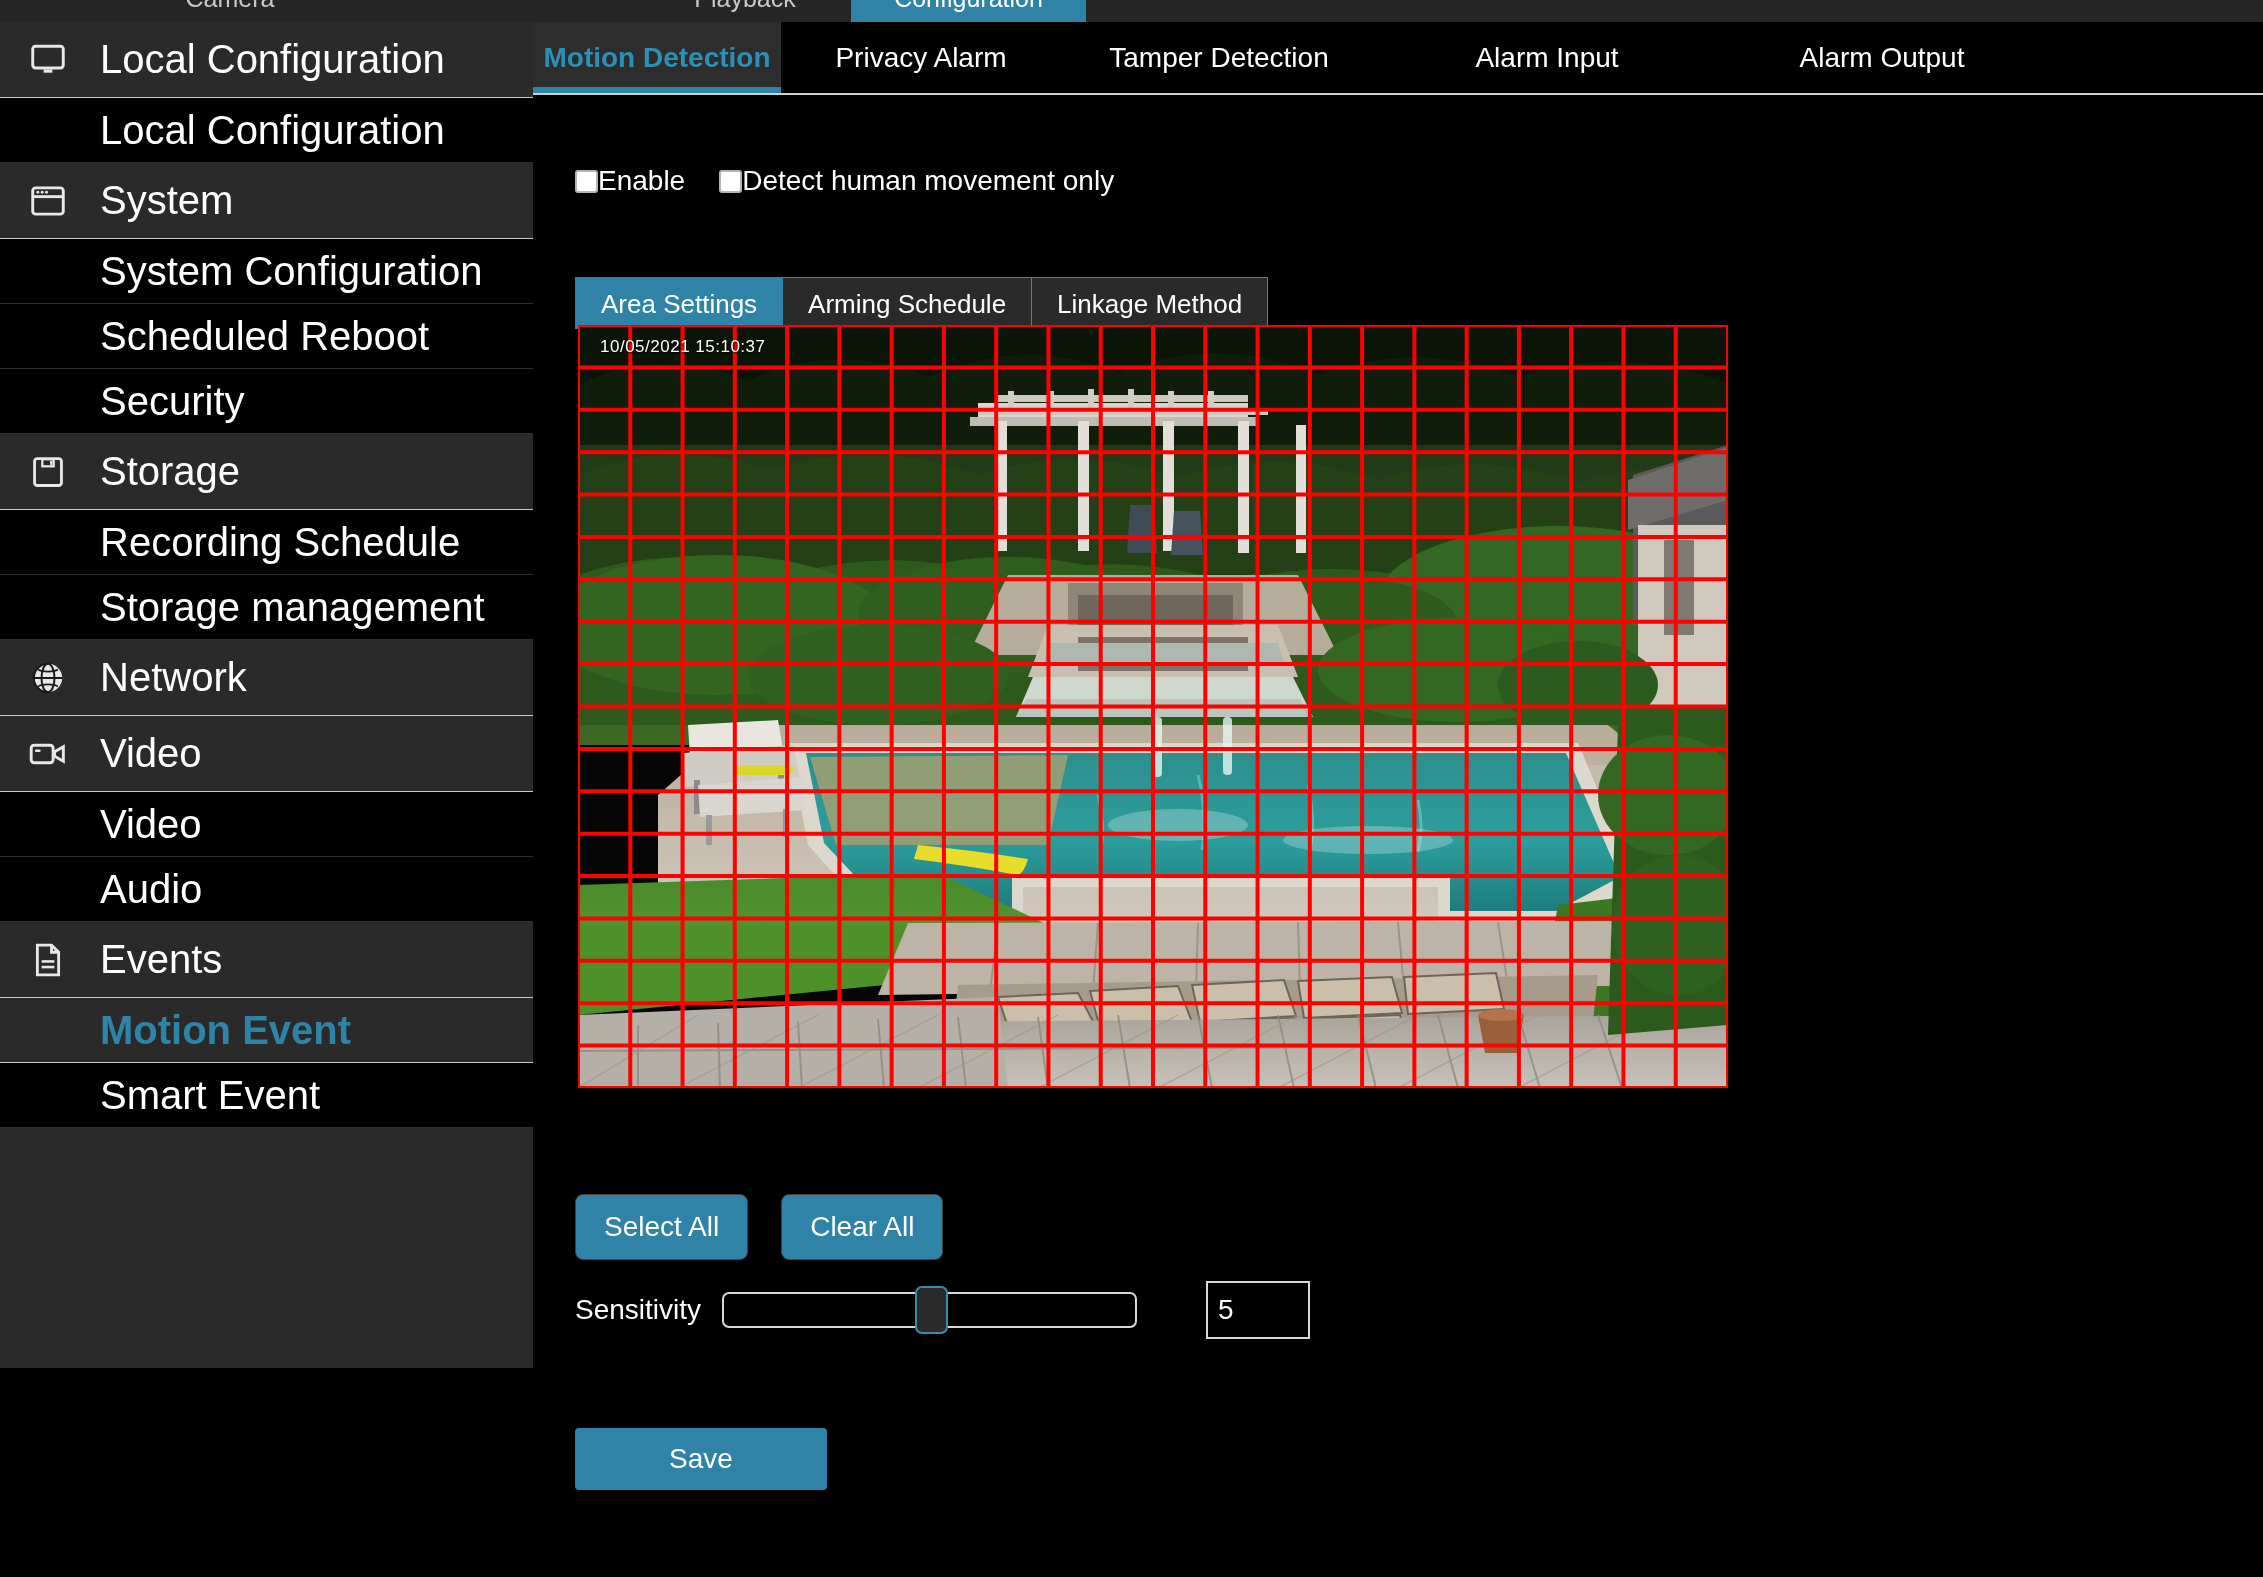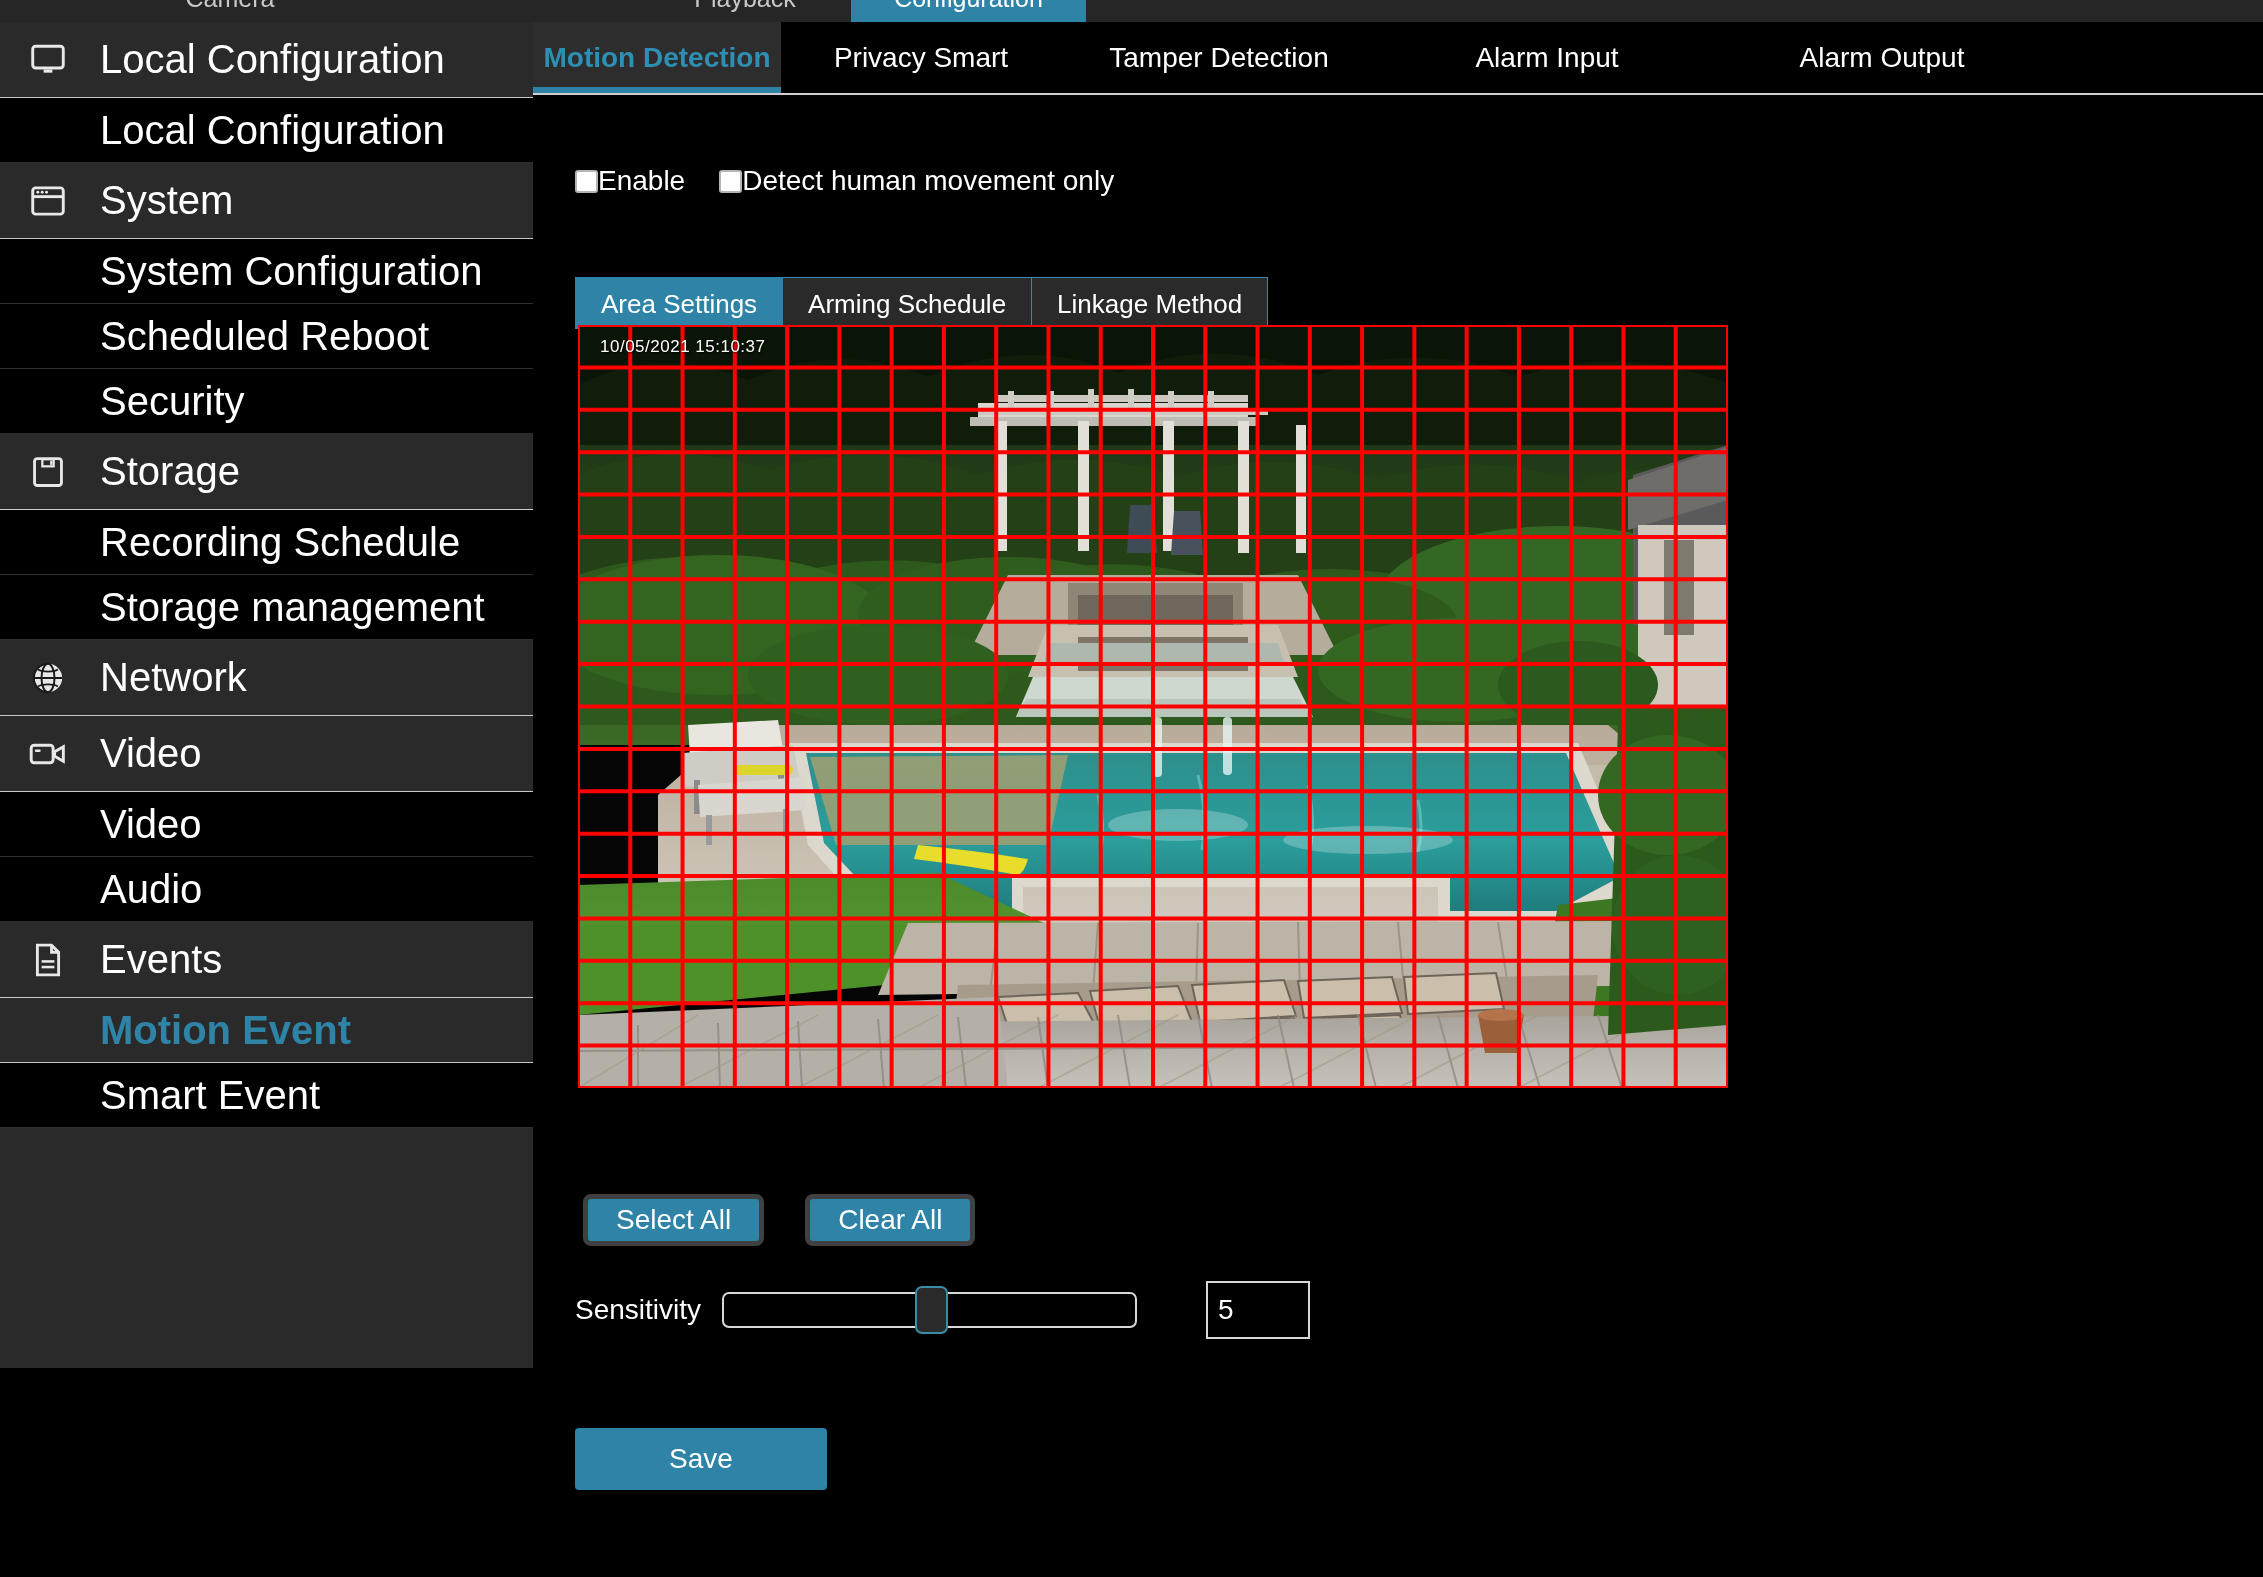--- a/index.html
+++ b/index.html
@@ -96,24 +96,23 @@
   .timestamp {
     position:absolute; left:22px; top:12px; color:#ffffff; font-size:17px;
     font-family:"Liberation Sans", sans-serif;
     text-shadow:1px 1px 2px #000; letter-spacing:0.5px; z-index:9;
   }
   .grid-overlay { position:absolute; inset:0; z-index:8; pointer-events:none; }
 
   
   .btnrow { position:absolute; left:42px; top:1172px; display:flex; gap:33px; }
   .btn {
-    background:#2e83a6; border:5px solid #404040; border-radius:8px;
-    color:#ffffff; font-size:28px; padding:5px 28px; cursor:pointer;
+    background:#2e83a6; border:1px solid #404040; border-radius:8px;
+    color:#ffffff; font-size:28px; padding:16px 28px; cursor:pointer;
     white-space:nowrap;
-    margin-left:8px;
   }
   .btn-save {
     position:absolute; left:42px; top:1406px; width:252px; height:62px;
     background:#2e83a6; border:none; border-radius:4px; color:#ffffff;
     font-size:28px; cursor:pointer;
   }
 
   
   .sens-row { position:absolute; left:42px; top:1259px; display:flex; align-items:center; }
   .sens-label { color:#ffffff; font-size:28px; width:200px; }
@@ -251,21 +250,21 @@
       <span class="nav-label">Smart Event</span>
     </div>
 
     <div class="sidebar-filler"></div>
   </div>
 
   <div class="main">
 
     <div class="tabstrip">
       <div class="tab active" style="left:0px;width:248px;">Motion Detection</div>
-      <div class="tab" style="left:248px;width:280px;">Privacy Smart</div>
+      <div class="tab" style="left:248px;width:280px;">Privacy Alarm</div>
       <div class="tab" style="left:528px;width:316px;">Tamper Detection</div>
       <div class="tab" style="left:844px;width:340px;">Alarm Input</div>
       <div class="tab" style="left:1184px;width:330px;">Alarm Output</div>
     </div>
 
     <div class="checkrow">
       <span class="cbox"></span>
       <span class="cblabel">Enable</span>
       <span class="cbox"></span>
       <span class="cblabel">Detect human movement only</span>

